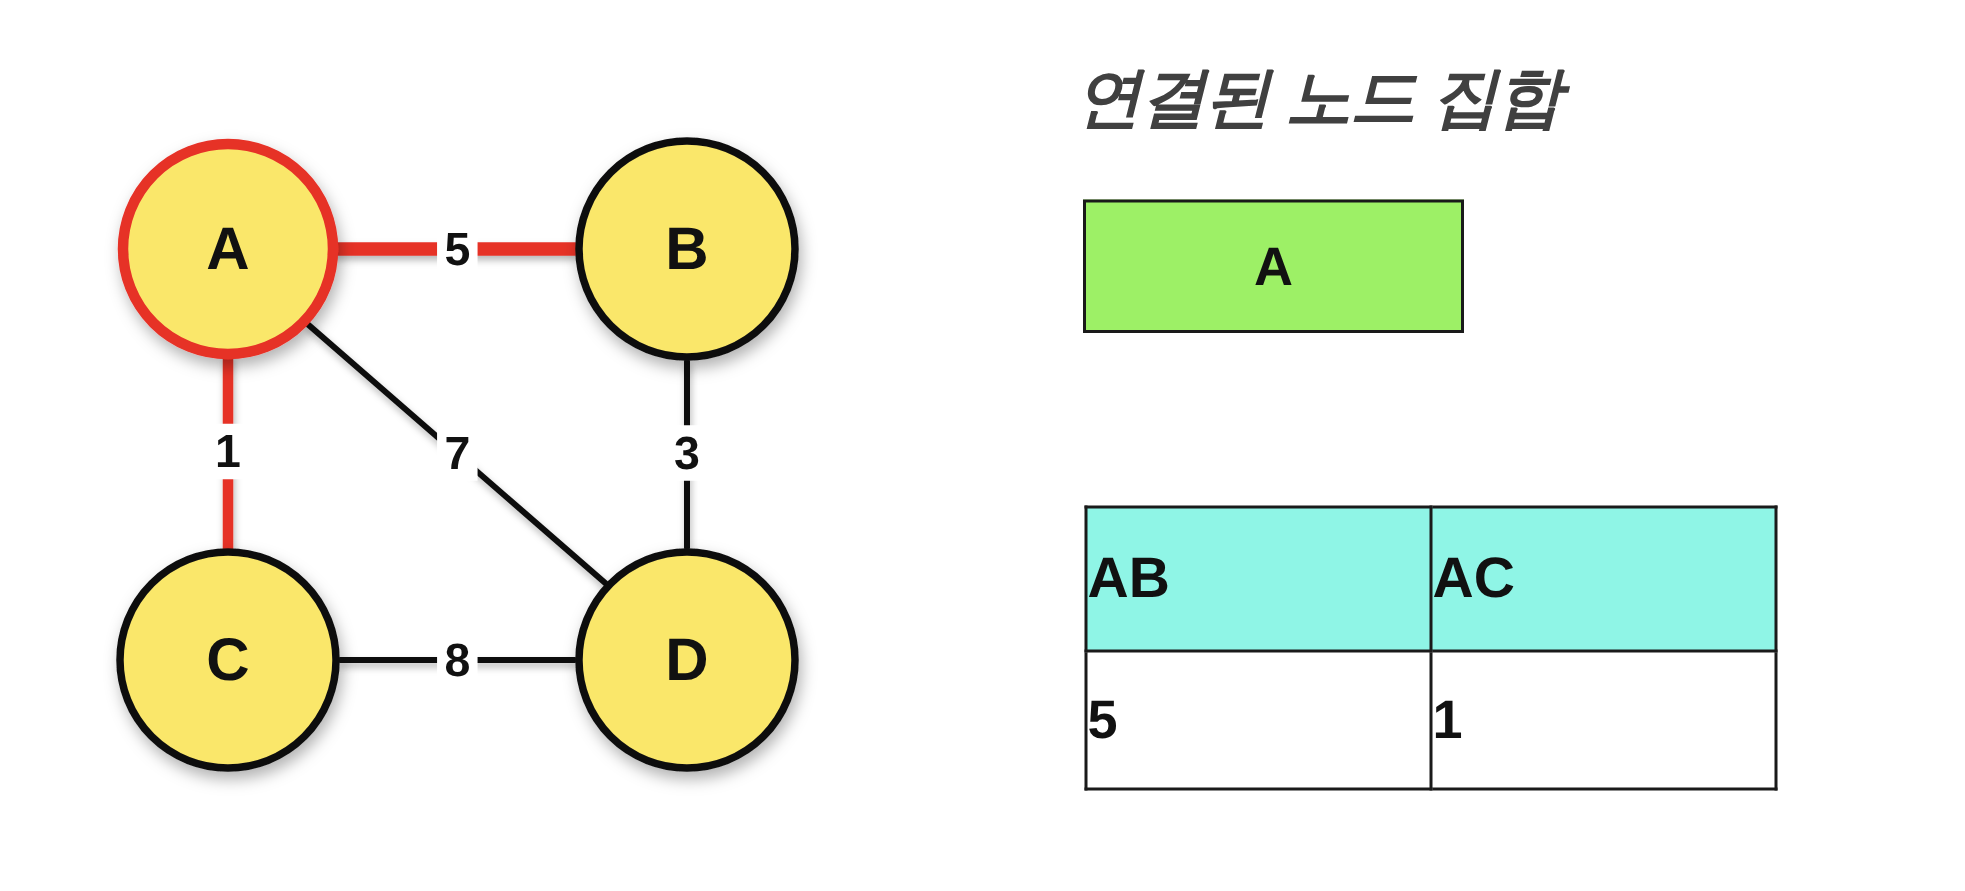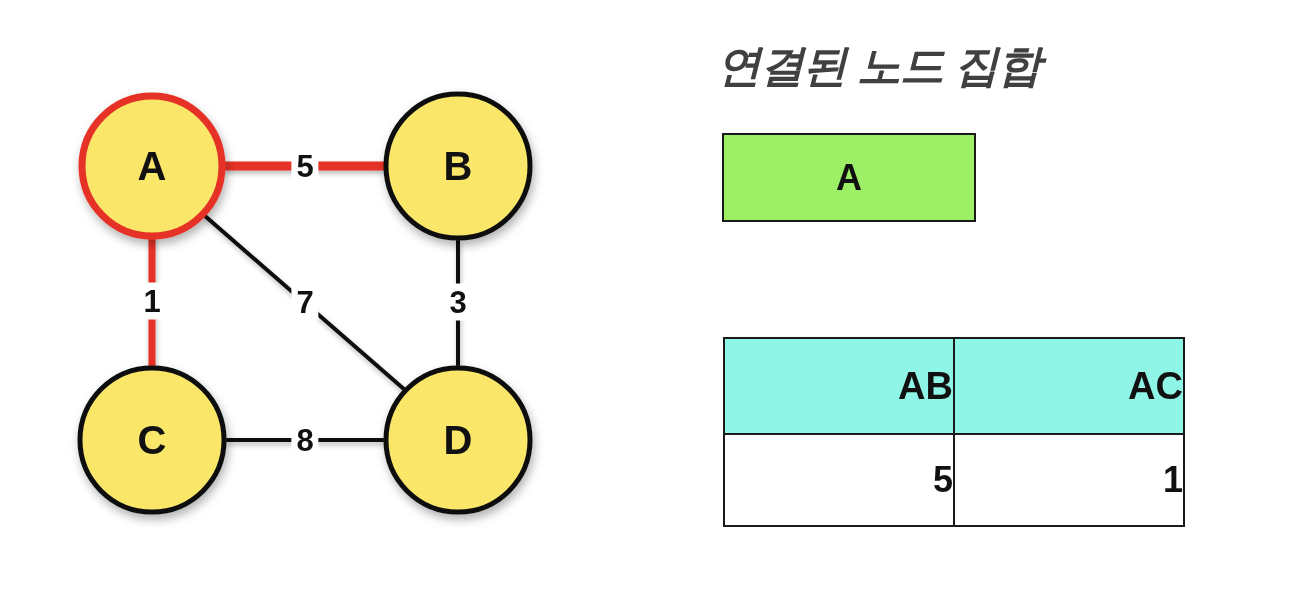--- a/index.html
+++ b/index.html
@@ -118,21 +118,21 @@
     position: absolute;
     left: 23px;
     top: 337px;
     width: 462px;
     border-collapse: collapse;
     table-layout: fixed;
   }
   #edge-table th,
   #edge-table td {
     border: 2px solid #1a1a1a;
-    text-align: right;
+    text-align: left;
     font-family: "Liberation Sans", sans-serif;
     font-weight: bold;
     color: #111111;
     padding: 0;
   }
   #edge-table th {
     background: #8FF5E6;
     height: 94px;
     font-size: 38px;
   }

